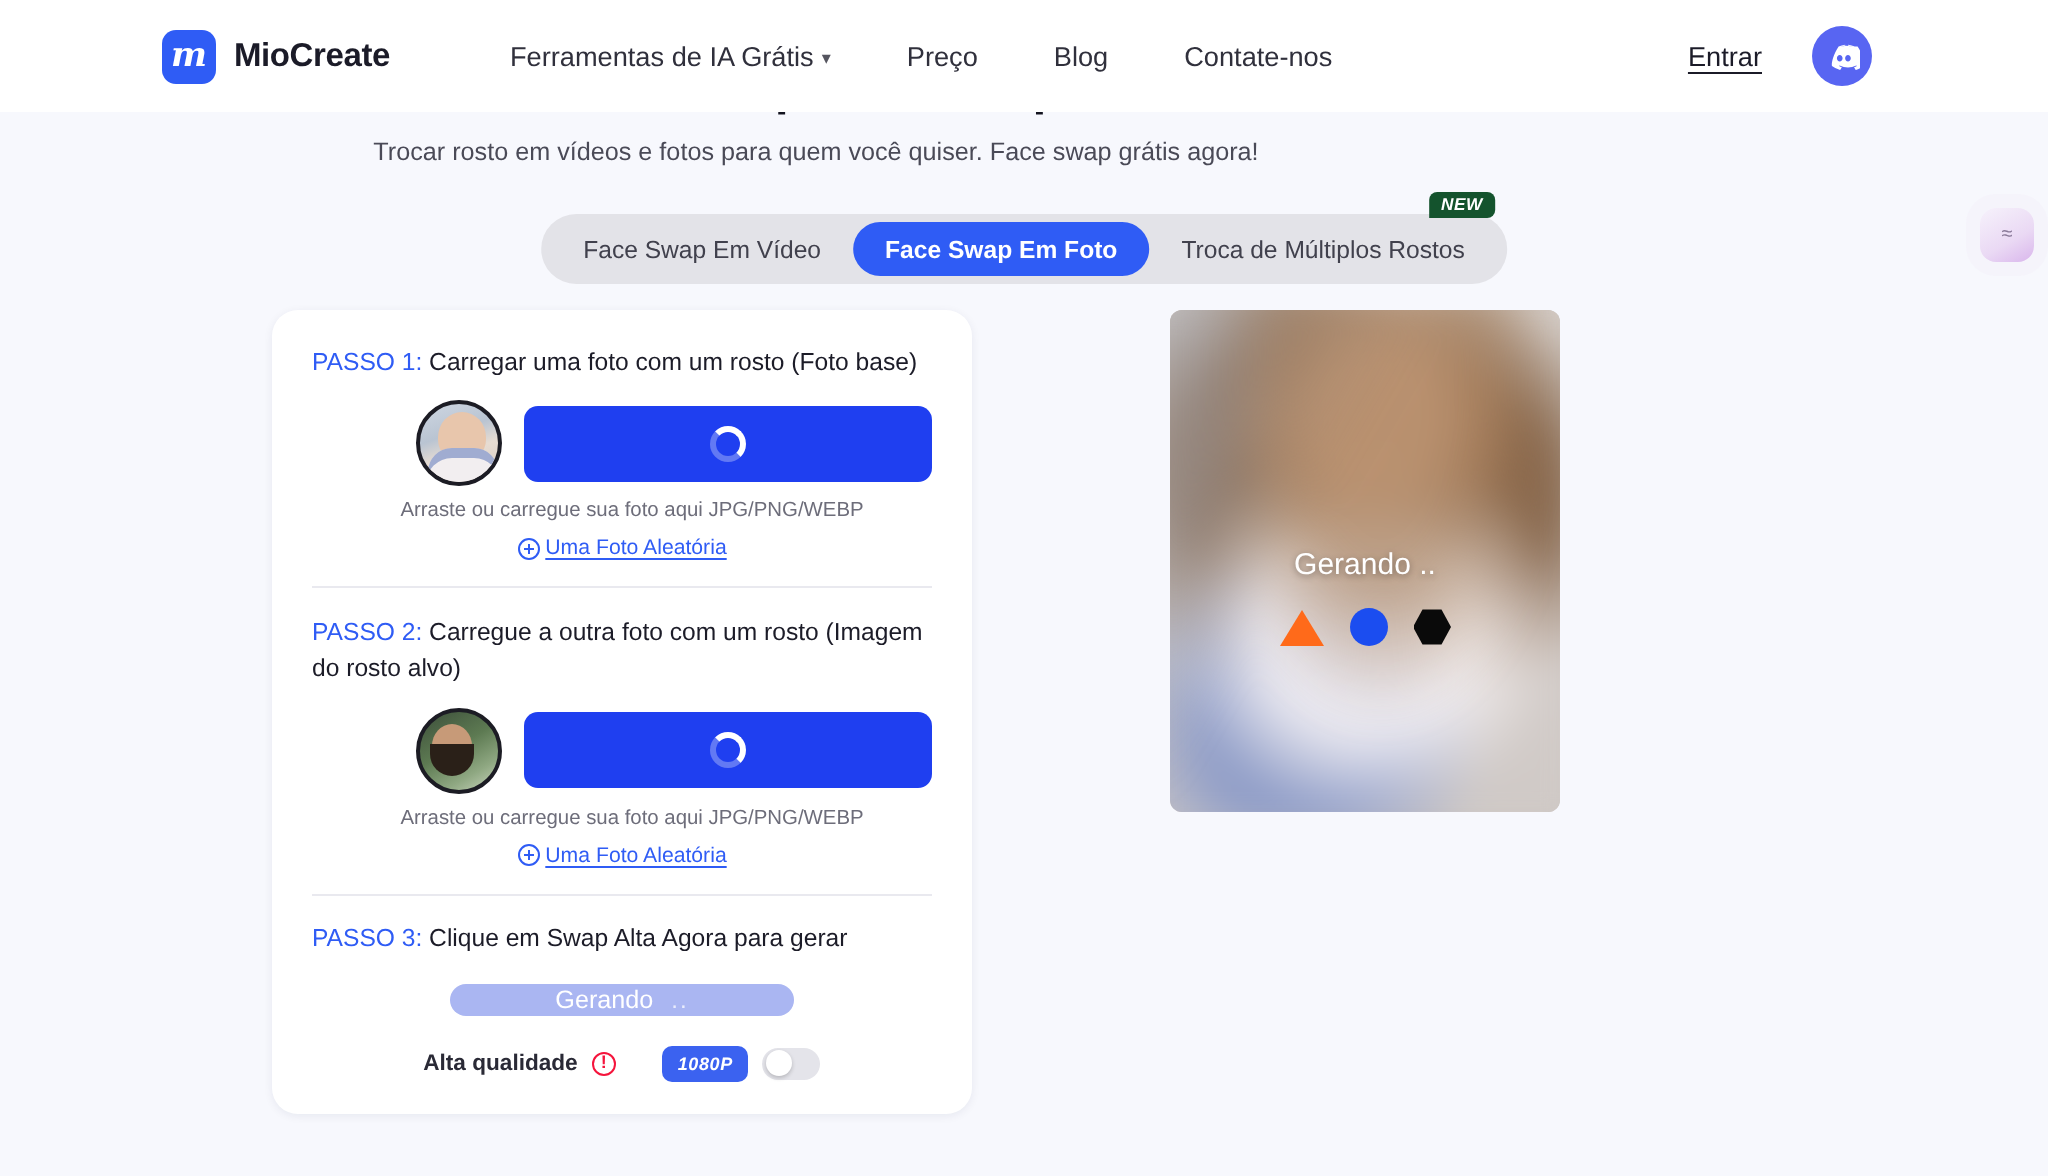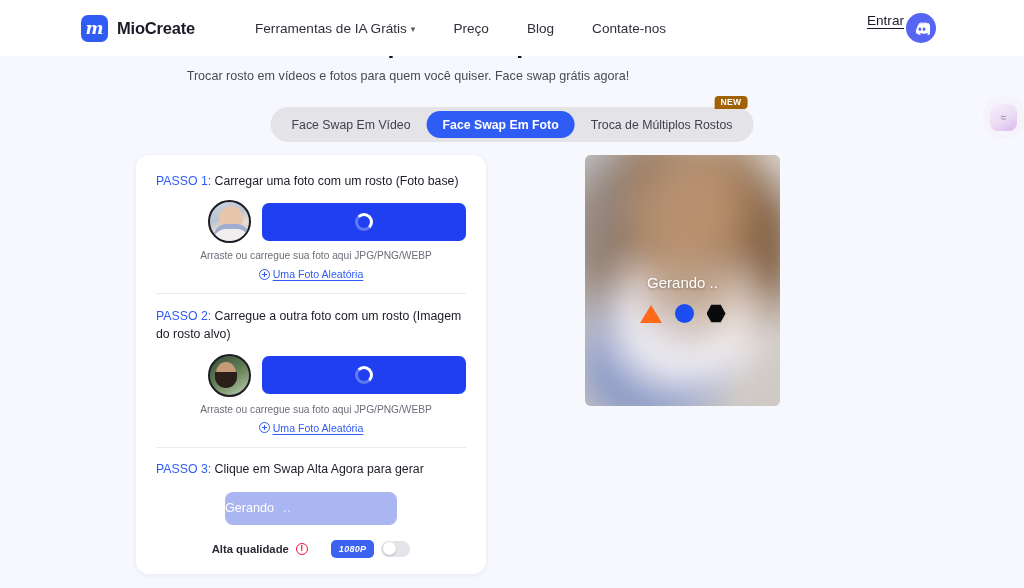--- a/index.html
+++ b/index.html
@@ -29,21 +29,21 @@
 
   .nav { display: flex; align-items: center; gap: 38px; margin-left: 60px; }
   .nav-item {
     font-size: 13.6px; color: #30303c; white-space: nowrap;
     display: flex; align-items: center; gap: 4px; cursor: pointer;
   }
   .chev { font-size: 9px; color: #55555f; transform: translateY(1px); }
 
   .header-right {
     margin-left: auto; margin-right: 88px;
-    display: flex; align-items: flex-start; gap: 2px;
+    display: flex; align-items: center; gap: 25px;
   }
   .entrar {
     font-size: 13.6px; color: #1b1b28; text-decoration: underline;
     text-underline-offset: 2.5px; cursor: pointer;
   }
   .discord-btn {
     width: 30px; height: 30px; border-radius: 50%;
     background: #5865f2; display: flex; align-items: center; justify-content: center;
     cursor: pointer;
   }
@@ -67,22 +67,22 @@
   }
   .tab {
     height: 27px; padding: 0 16px; border-radius: 14px;
     display: flex; align-items: center; justify-content: center;
     font-size: 12.3px; color: #41414d; cursor: pointer; white-space: nowrap;
     position: relative;
   }
   .tab.active { background: #2f5cf5; color: #ffffff; font-weight: 700; }
   .new-badge {
     position: absolute; top: -15px; right: 1px;
-    background: #a16207; color: #fff;
-    font-size: 8.6px; font-weight: 700; 
+    background: #14532d; color: #fff;
+    font-size: 8.6px; font-weight: 700; font-style: italic;
     padding: 2px 6px 2.5px; border-radius: 4px 4px 4px 0;
     letter-spacing: .3px; line-height: 1; margin-left: 20px;
   }
 
   
   .card {
     position: absolute; top: 155px; left: 136px;
     width: 350px; background: #ffffff; border-radius: 13px;
     box-shadow: 0 1px 5px rgba(20,25,70,.07);
     padding: 17px 20px 16px;
@@ -140,23 +140,23 @@
     content: ''; position: absolute; background: #2f5cf5;
   }
   .plus-circ::before { left: 2px; top: 4.2px; width: 5px; height: 1px; }
   .plus-circ::after  { left: 4.2px; top: 2px; width: 1px; height: 5px; }
 
   .divider { height: 1px; background: #e9e9ef; margin: 13px 0 0; }
   .sect2 { margin-top: 13px; }
   .sect3 { margin-top: 12px; }
 
   .gen-btn {
-    width: 172px; height: 33px; margin: 14px auto 15px;
+    width: 172px; height: 16px; margin: 14px auto 15px;
     background: #aab6f2; border-radius: 8px;
-    display: flex; align-items: center; justify-content: flex-start; gap: 9px;
+    display: flex; align-items: center; justify-content: center; gap: 9px;
     color: #ffffff; font-size: 12.6px; cursor: default;
   }
   .gen-dots { font-size: 12px; opacity: .75; letter-spacing: 1px; }
 
   .quality-row {
     display: flex; align-items: center; justify-content: center; gap: 7px;
     margin-top: 14px;
   }
   .q-label { font-size: 11.3px; color: #2a2a36; font-weight: 700; }
   .warn-icon {

